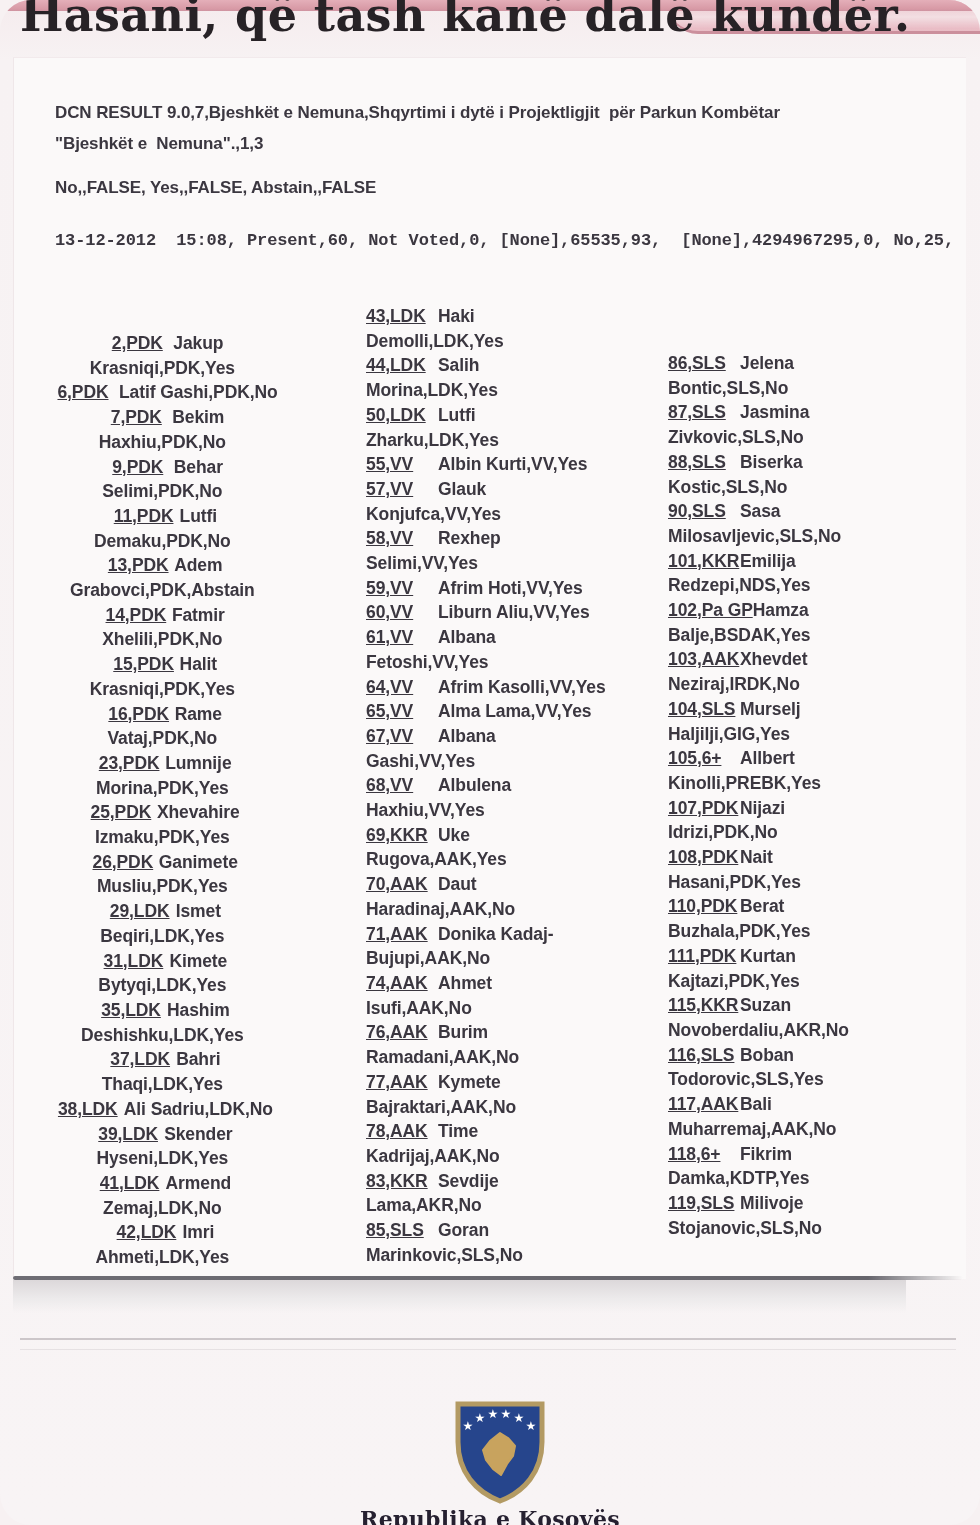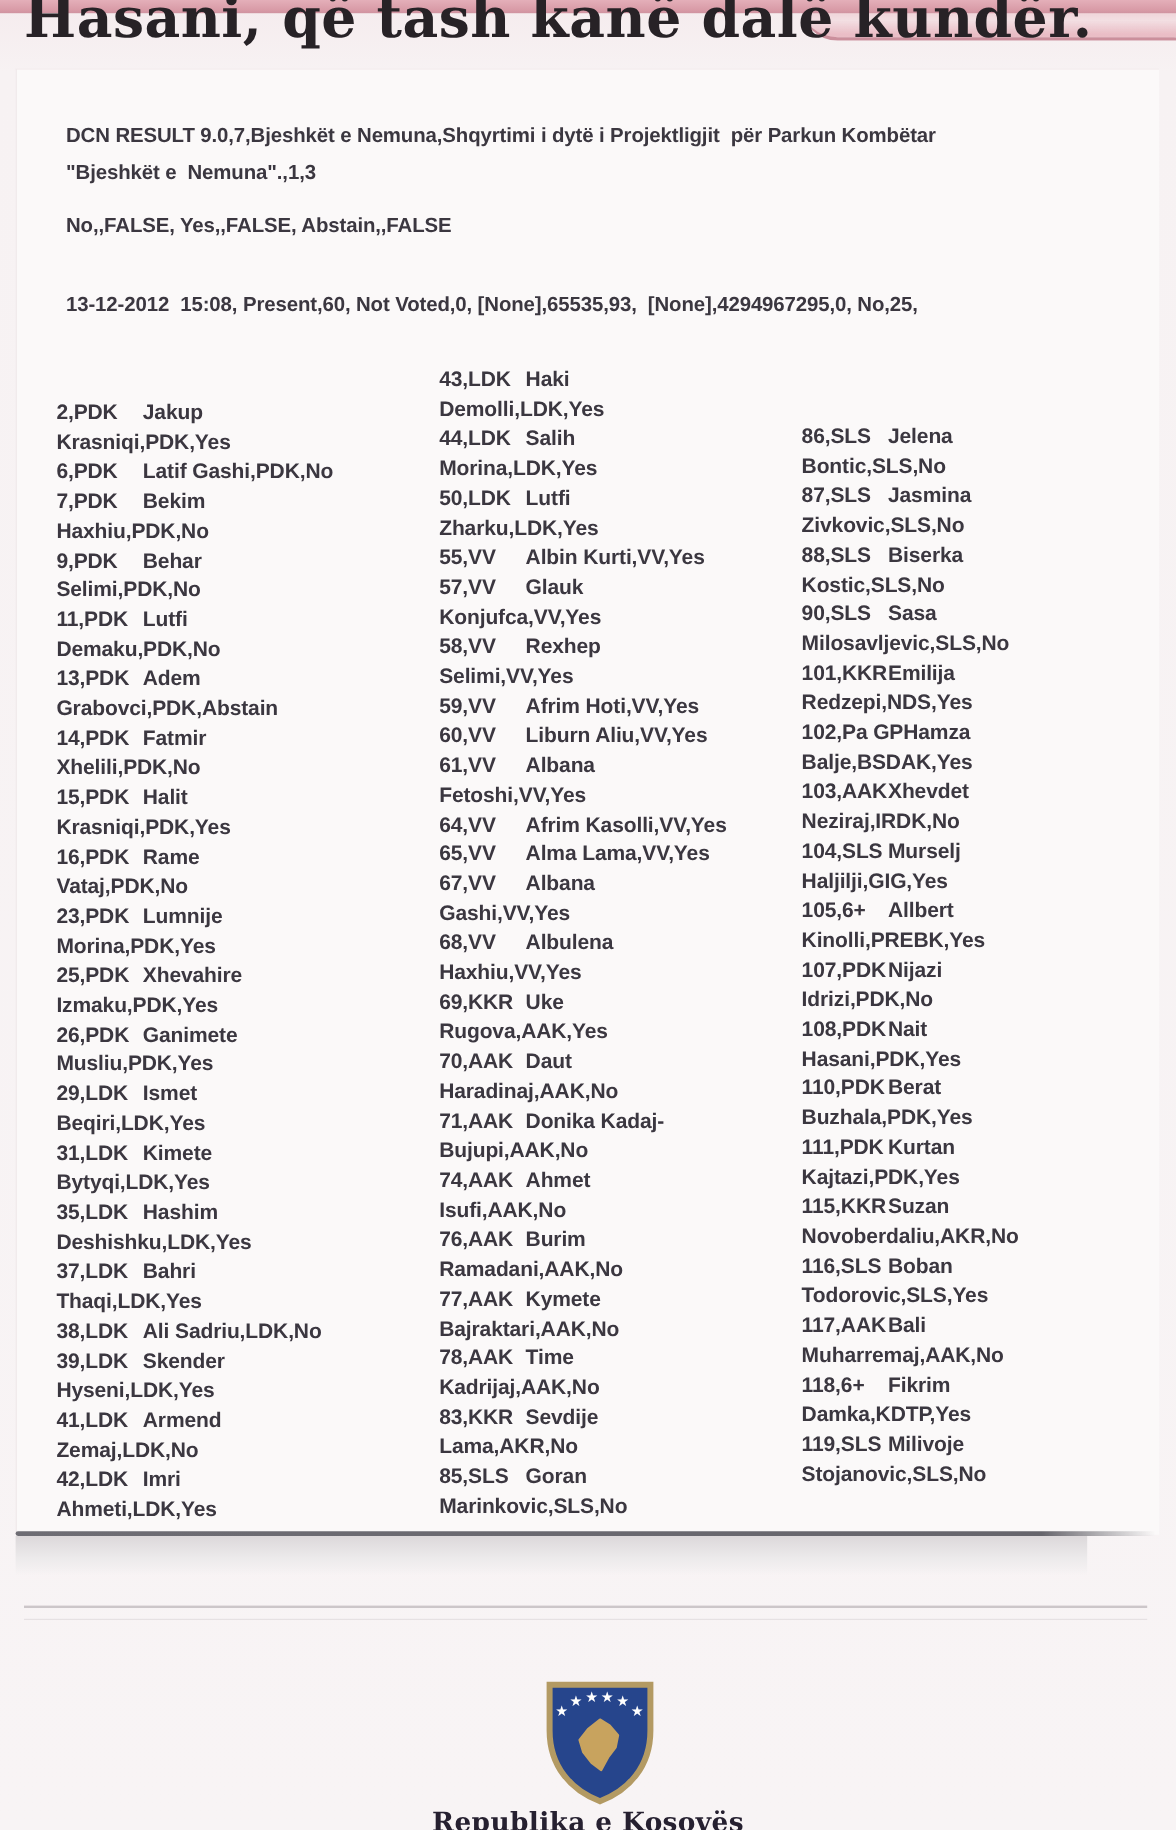--- a/index.html
+++ b/index.html
@@ -1,39 +1,40 @@
 <!DOCTYPE html>
 <html><head>
 <meta charset="utf-8">
 <style>
   html,body{margin:0;padding:0;background:#f7f1f2;}
   .page{
     position:relative;width:980px;height:1525px;overflow:hidden;
     background:linear-gradient(180deg,#f5ebed 0px,#f7f2f3 60px,#f8f4f5 100%);
     font-family:"Liberation Sans",sans-serif;
+    border-radius:31px;
   }
   
   .top-band{position:absolute;left:0;top:0;width:980px;height:11px;
     background:linear-gradient(180deg,#e4afb9 0%,#d89aa6 78%,#cf93a0 100%);z-index:1;}
   .top-ribbon{position:absolute;left:668px;top:0;width:312px;height:31px;
     background:linear-gradient(180deg,rgba(233,187,195,.85) 0%,rgba(240,211,216,.55) 55%,rgba(231,180,190,.85) 92%);
     border-bottom:3px solid #cb8f9c;border-bottom-left-radius:30px;z-index:0;filter:blur(.6px);}
   .headline{
     position:absolute;left:20px;top:-11px;margin:0;z-index:2;
     font-family:"DejaVu Serif",serif;font-weight:bold;font-size:46px;line-height:52px;
     color:#272226;letter-spacing:.4px;white-space:nowrap;filter:blur(.45px);
   }
   
   .doc-card{position:absolute;left:13px;top:57px;width:952px;height:1221px;
     background:#fbf9f9;border-left:1px solid #efe7e9;border-top:1px solid #f2eaec;z-index:1;}
   .doc-text{color:#3b3740;font-weight:bold;z-index:3;filter:blur(.38px);letter-spacing:-.1px;}
   .hdr-para{position:absolute;left:55px;font-size:17px;white-space:pre;z-index:3;}
   .vote-col{position:absolute;font-size:17.5px;line-height:24.7px;white-space:nowrap;z-index:3;}
   .vote-line{white-space:nowrap;}
-  .vote-id{display:inline-block;min-width:72px;}
+  .vote-id{display:inline-block;min-width:72px;text-decoration:underline;}
   
   .card-bottom-line{position:absolute;left:13px;top:1276px;width:950px;height:4px;
     background:linear-gradient(90deg,#6e6d74 0%,#66656c 90%,rgba(110,109,116,0) 100%);
     border-radius:2px;z-index:2;filter:blur(.3px);}
   .card-bottom-shadow{position:absolute;left:13px;top:1280px;width:893px;height:33px;
     background:linear-gradient(180deg,#dcd8da 0%,#eceaeb 55%,rgba(250,248,248,0) 100%);z-index:1;}
   .divider-1{position:absolute;left:20px;top:1338px;width:936px;height:2px;background:#ccc6c9;z-index:2;}
   .divider-2{position:absolute;left:20px;top:1349px;width:936px;height:1px;background:#e6e1e3;z-index:2;}
   
   .emblem{position:absolute;left:448px;top:1393px;width:104px;height:112px;z-index:3;filter:blur(.3px);}
@@ -50,24 +51,24 @@
 <div class="page">
   <div class="top-ribbon"></div>
   <div class="top-band"></div>
   <h1 class="headline">Hasani, që tash kanë dalë kundër.</h1>
 
   <div class="doc-card"></div>
 
   <div id="doc-header">
       <div class="hdr-para doc-text" style="top: 97px; line-height: 31px;"><div class="hdr-line">DCN RESULT 9.0,7,Bjeshkët e Nemuna,Shqyrtimi i dytë i Projektligjit  për Parkun Kombëtar</div><div class="hdr-line">"Bjeshkët e  Nemuna".,1,3</div></div>
       <div class="hdr-para doc-text" style="top: 172px; line-height: 31px;"><div class="hdr-line">No,,FALSE, Yes,,FALSE, Abstain,,FALSE</div></div>
-      <div class="hdr-para doc-text" style="top: 237px; line-height: 33px;"><div class="hdr-line">13-12-2012  15:08, Present,60, Not Voted,0, [None],65535,93,  [None],4294967295,0, No,25,</div></div>
-    </div>
-
-  <div class="vote-col doc-text" id="col-1" style="left:47px;top:331px;">
+      <div class="hdr-para doc-text" style="top: 224px; line-height: 33px; font-family: Liberation Mono, monospace;"><div class="hdr-line">13-12-2012  15:08, Present,60, Not Voted,0, [None],65535,93,  [None],4294967295,0, No,25,</div></div>
+    </div>
+
+  <div class="vote-col doc-text" id="col-1" style="left:47px;top:331px;text-align:center;">
       <div class="vote-line"><span class="vote-id">2,PDK</span><span class="vote-name">Jakup</span></div>
       <div class="vote-line"><span>Krasniqi,PDK,Yes</span></div>
       <div class="vote-line"><span class="vote-id">6,PDK</span><span class="vote-name">Latif Gashi,PDK,No</span></div>
       <div class="vote-line"><span class="vote-id">7,PDK</span><span class="vote-name">Bekim</span></div>
       <div class="vote-line"><span>Haxhiu,PDK,No</span></div>
       <div class="vote-line"><span class="vote-id">9,PDK</span><span class="vote-name">Behar</span></div>
       <div class="vote-line"><span>Selimi,PDK,No</span></div>
       <div class="vote-line"><span class="vote-id">11,PDK</span><span class="vote-name">Lutfi</span></div>
       <div class="vote-line"><span>Demaku,PDK,No</span></div>
       <div class="vote-line"><span class="vote-id">13,PDK</span><span class="vote-name">Adem</span></div>

